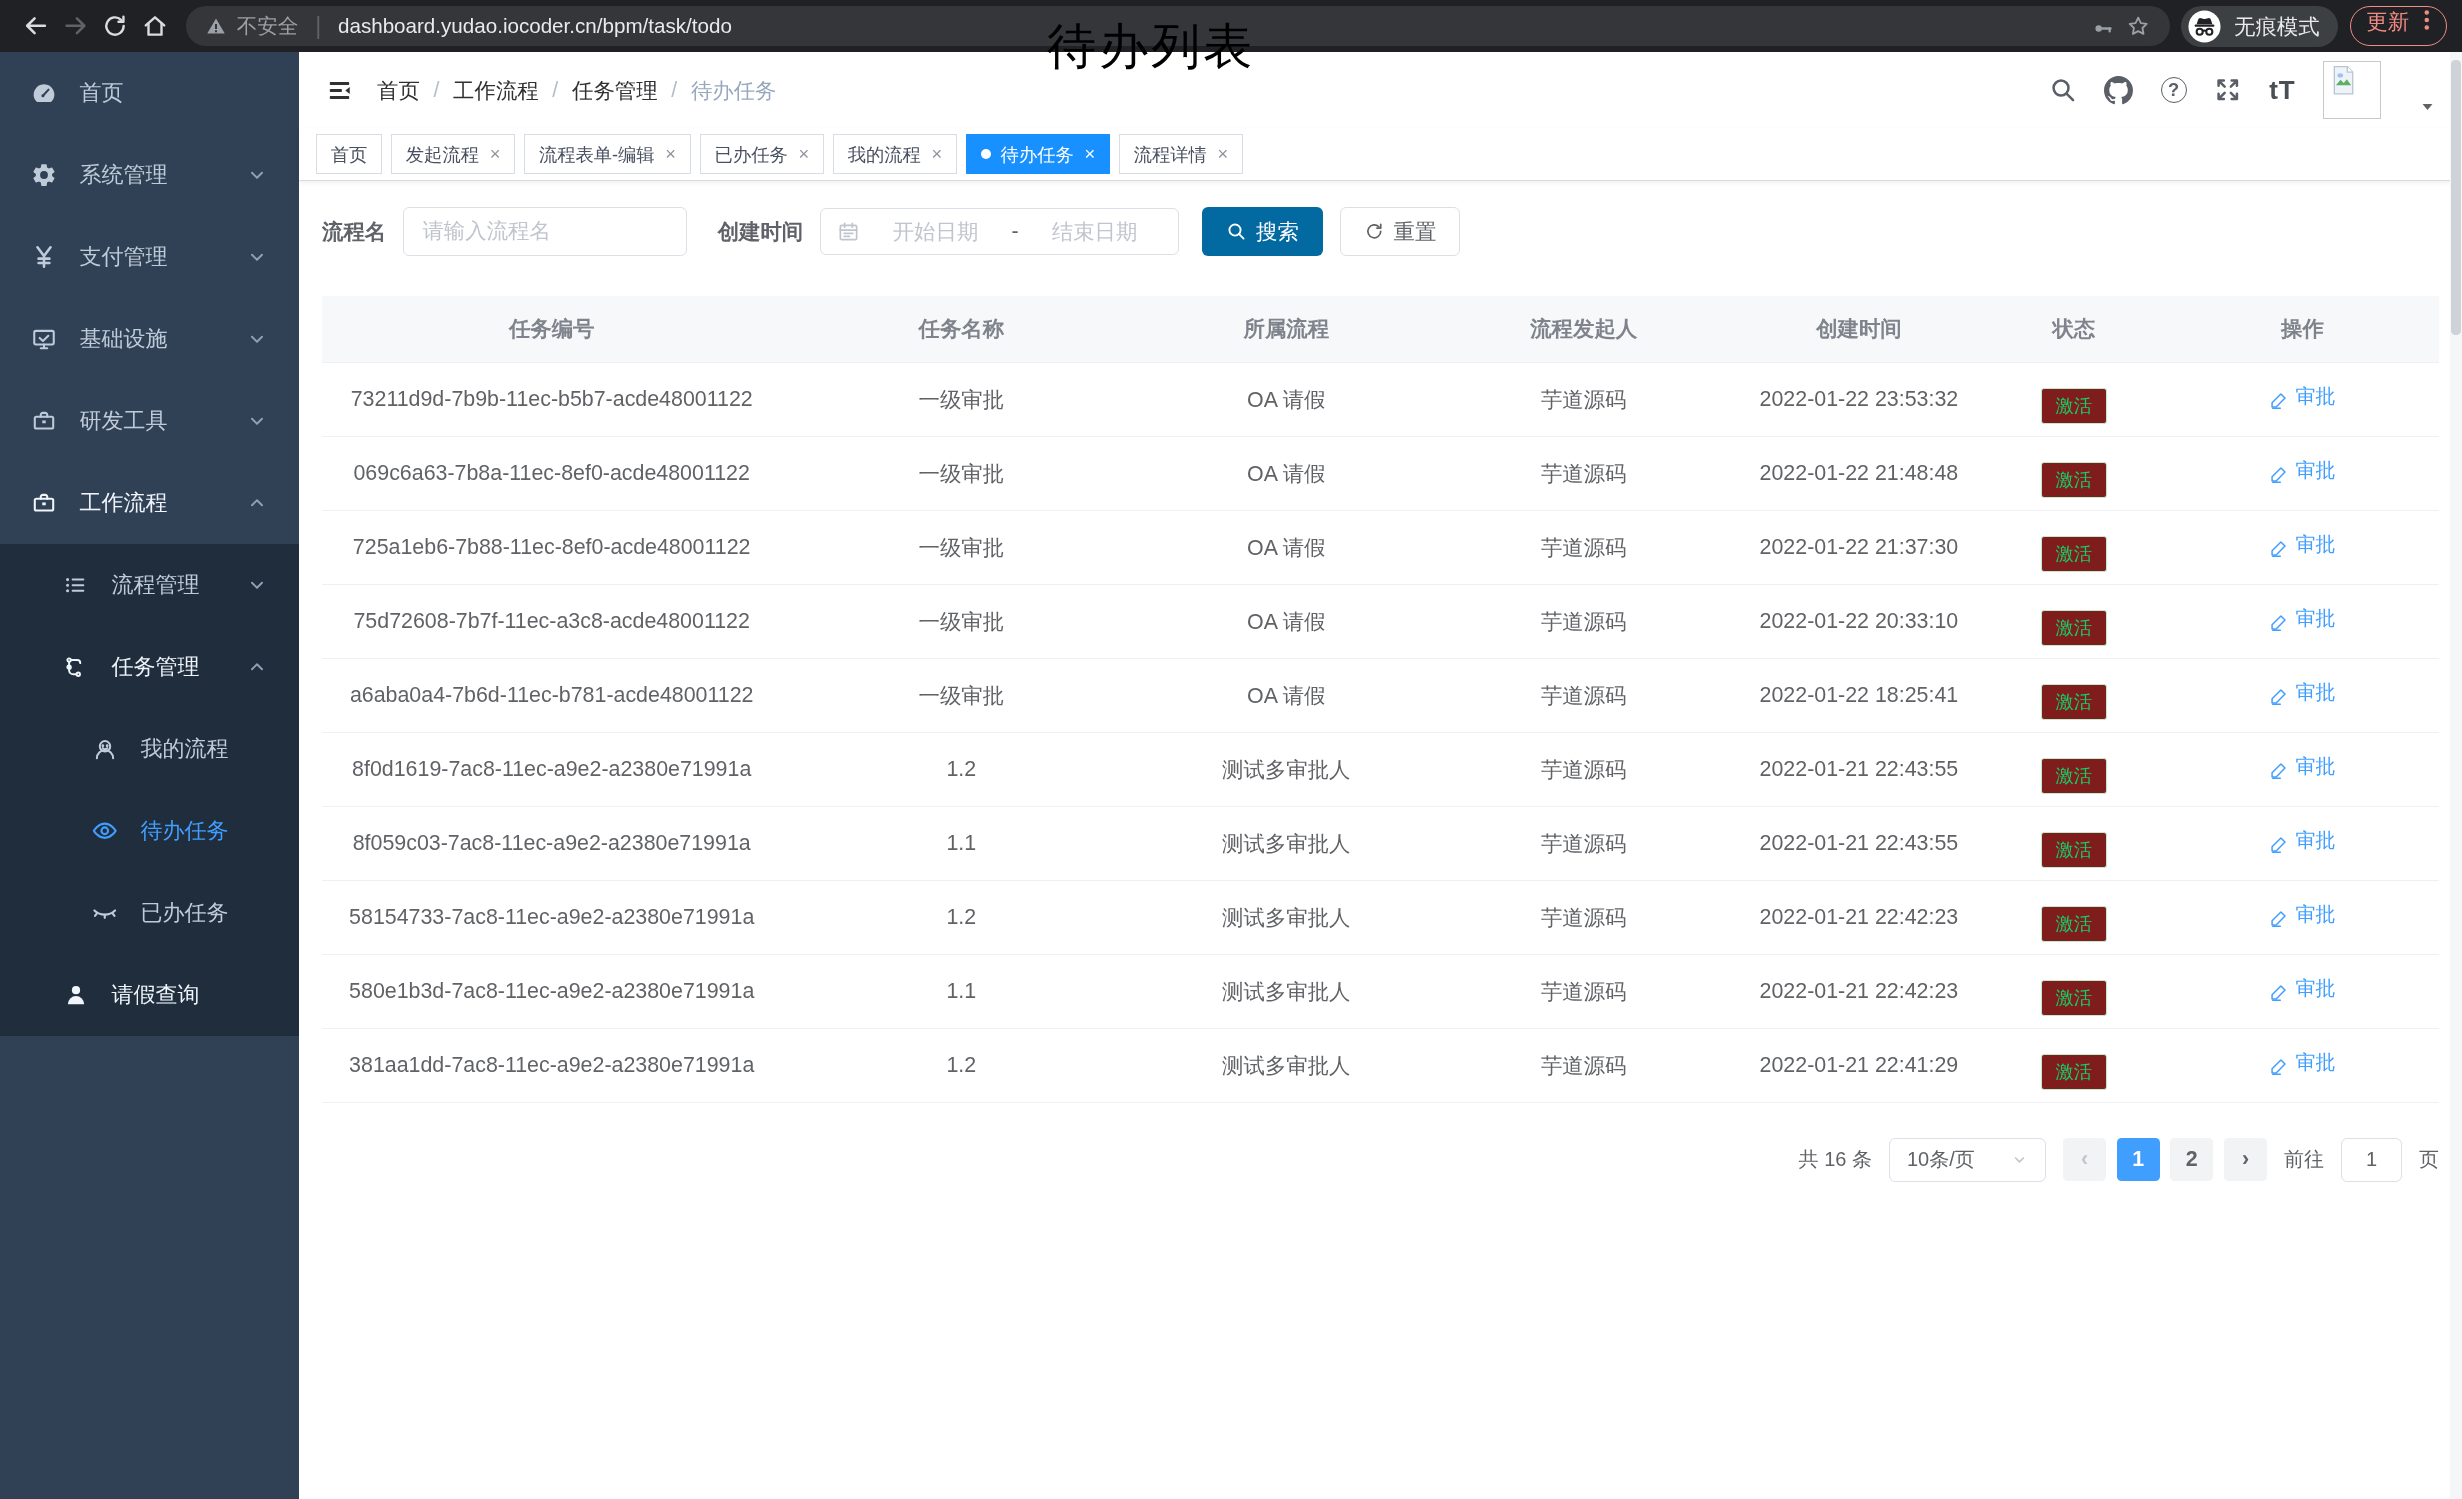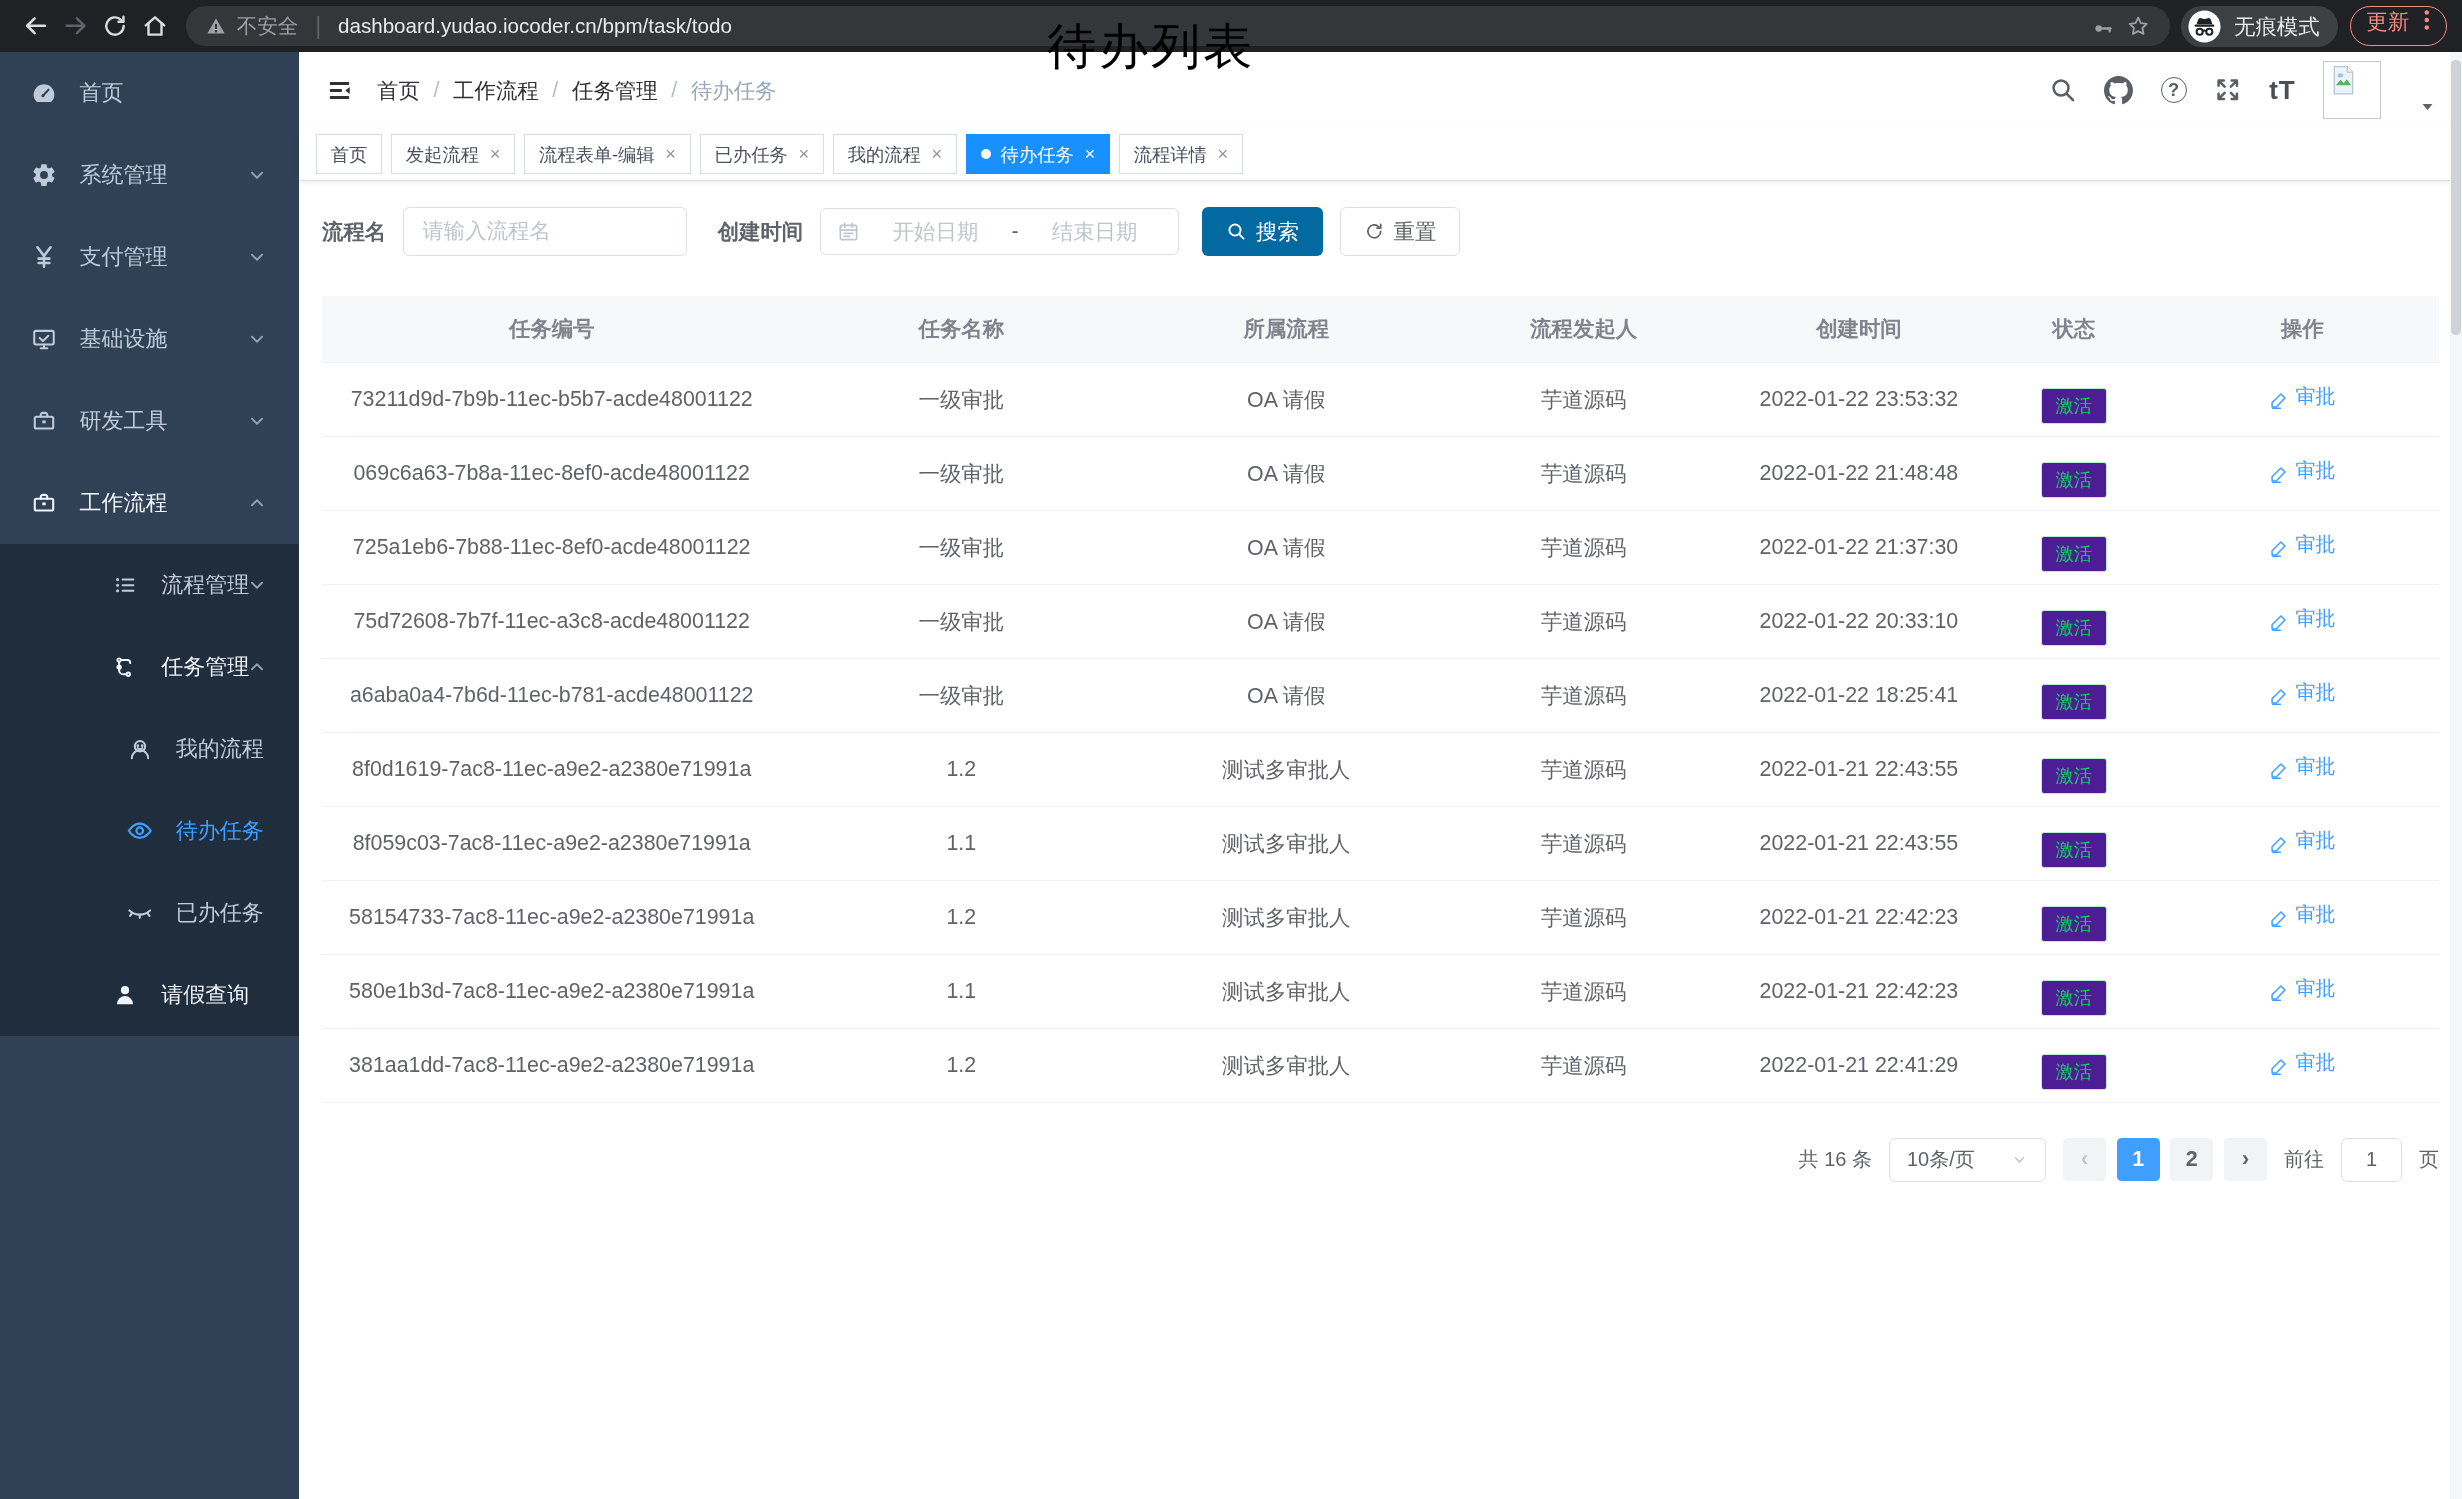--- a/index.html
+++ b/index.html
@@ -24,21 +24,21 @@
 
   
   .annotation { position:absolute; left:1047px; top:13.7px; z-index:20; font-size:49px; letter-spacing:3.1px; color:#000000; font-weight:400; pointer-events:none; }
 
   
   .app { display:flex; height:1448px; }
   .sidebar { width:299px; flex-shrink:0; background:#304156; overflow:hidden; }
   .logo-row { height:92px; display:flex; align-items:center; padding-left:43px; }
   .logo-row .title { color:#fff; font-size:24.4px; font-weight:bold; margin-left:20px; white-space:nowrap; }
   .menu-item { height:82px; display:flex; align-items:center; color:#bfcbd9; font-size:22px; cursor:pointer; position:relative; }
-  .menu-item.sub { background:#1f2d3d;justify-content:center; }
+  .menu-item.sub { background:#1f2d3d; }
   .menu-item.bright { color:#f0f4fb; }
   .menu-item.active { color:#409eff; }
   .mi-icon { width:29px; display:flex; justify-content:center; }
   .mi-label { margin-left:21.4px; white-space:nowrap; }
   .chevron { position:absolute; right:32px; color:#93a0b3; }
   .lvl1 { padding-left:29px; }
   .lvl2 { padding-left:61px; }
   .lvl3 { padding-left:90px; }
 
   .main { flex:1; min-width:0; display:flex; flex-direction:column; background:#fff; }
@@ -77,21 +77,21 @@
   .range-sep { color:#606266; font-size:21.4px; }
   .btn { height:49px; border-radius:6.1px; border:1.5px solid transparent; display:inline-flex; align-items:center; gap:9.2px; padding:0 23px; font-size:21.4px; cursor:pointer; white-space:nowrap; }
   .btn-primary { background:#0369a1; color:#fff; margin-left:23px; }
   .btn-plain { background:#fff; border-color:#dcdfe6; color:#606266; margin-left:17px; }
 
   
   .task-table { width:100%; border-collapse:collapse; table-layout:fixed; margin-top:40px; }
   .task-table th { height:66px; background:#f7f8fa; color:#7e838c; font-weight:bold; font-size:21.4px; text-align:center; }
   .task-table td { height:74px; text-align:center; font-size:21.4px; color:#606266; border-top:1.5px solid #eef0f5; overflow:hidden; white-space:nowrap; }
   .task-table tr:last-child td { border-bottom:1.5px solid #eef0f5; }
-  .badge { display:inline-block; padding:6.1px 13.7px; border-radius:3px; background:#4c1d95; border:1.5px solid #bdeccf; color:#13ce66; font-size:18.3px; line-height:1.2;margin-top:14px; }
+  .badge { display:inline-block; padding:6.1px 13.7px; border-radius:3px; background:#7f1d1d; border:1.5px solid #bdeccf; color:#13ce66; font-size:18.3px; line-height:1.2;margin-top:14px; }
   .action-link { color:#409eff; font-size:20px; display:inline-flex; align-items:flex-end; gap:6.1px; cursor:pointer; text-decoration:none; }
 
   
   .pagination { display:flex; align-items:center; justify-content:flex-end; gap:17px; margin-top:35px; font-size:20px; color:#606266; }
   .page-select { width:157px; height:44px; border:1.5px solid #dcdfe6; border-radius:6.1px; display:flex; align-items:center; padding:0 17px; cursor:pointer; color:#606266; background:#fff; }
   .ps-caret { margin-left:auto; color:#c0c4cc; }
   .pager { display:flex; align-items:center; gap:10.7px; }
   .pager-btn { min-width:43px; height:43px; border-radius:4.6px; background:#f2f3f5; display:flex; align-items:center; justify-content:center; font-size:21.4px; font-weight:bold; color:#606266; cursor:pointer; }
   .pager-btn.disabled { color:#c0c4cc; }
   .pager-btn.active { background:#409eff; color:#fff; }

